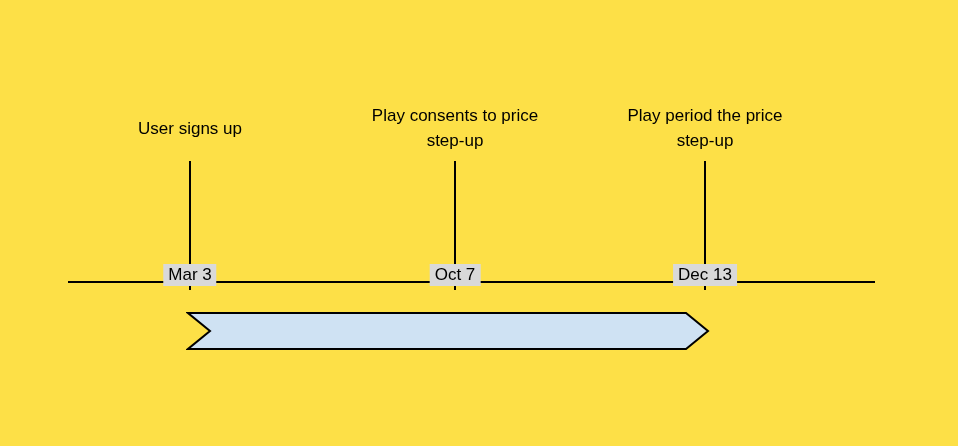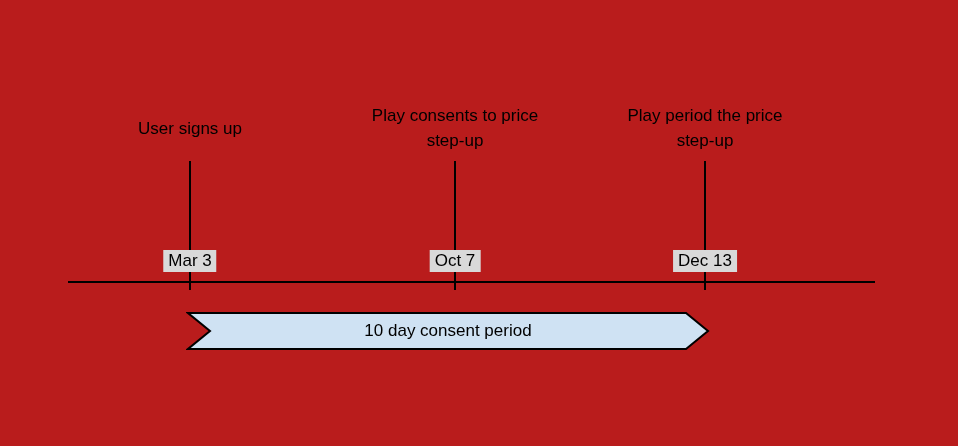--- a/index.html
+++ b/index.html
@@ -4,21 +4,21 @@
 <style>
   html, body {
     margin: 0;
     padding: 0;
     background: #ffffff;
   }
   .stage {
     position: relative;
     width: 958px;
     height: 446px;
-    background: #b91c1c;
+    background: #fde047;
     font-family: "Liberation Sans", sans-serif;
     color: #000000;
     overflow: hidden;
   }
   
   .axis {
     position: absolute;
     left: 68px;
     top: 281px;
     width: 807px;
@@ -50,21 +50,21 @@
   .event-tick {
     position: absolute;
     top: 161px;
     left: -1px;
     width: 2px;
     height: 129px;
     background: #000000;
   }
   .event-date {
     position: absolute;
-    top: 250px;
+    top: 264px;
     left: 0;
     transform: translateX(-50%);
     background: #d9d9d9;
     font-size: 17px;
     line-height: 22px;
     height: 22px;
     padding: 0 5px;
     white-space: nowrap;
     z-index: 2;
   }
@@ -110,15 +110,14 @@
 
   <div class="event" style="left:705px">
     <div class="event-title">Play period the price step-up</div>
     <div class="event-tick"></div>
     <div class="event-date">Dec 13</div>
   </div>
 
   <svg class="banner-svg" viewBox="0 0 524 40" aria-hidden="true">
     <polygon points="2,2 500,2 522,20 500,38 2,38 24,20" stroke="#000000" stroke-width="2" stroke-linejoin="miter" fill="#cfe2f3"></polygon>
   </svg>
-  <div class="banner-label">10 day consent period</div>
 
 </div>
 
 </body></html>

